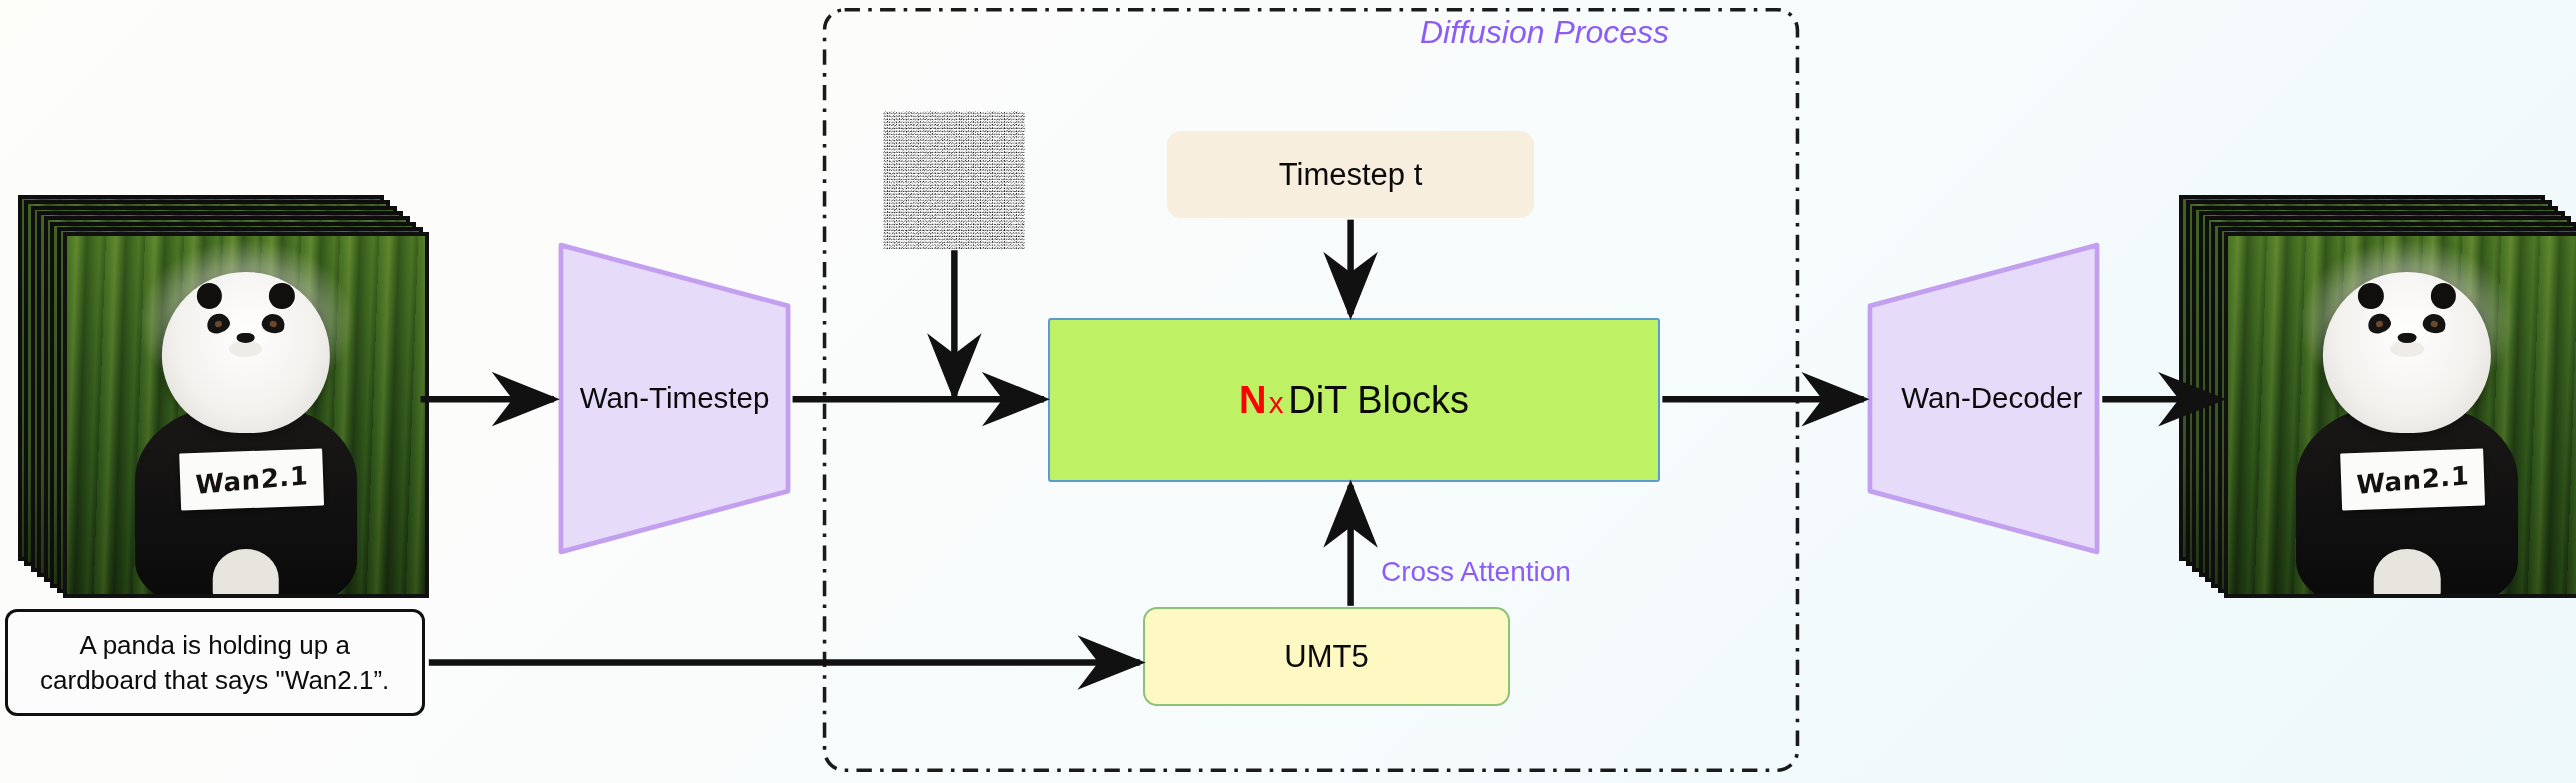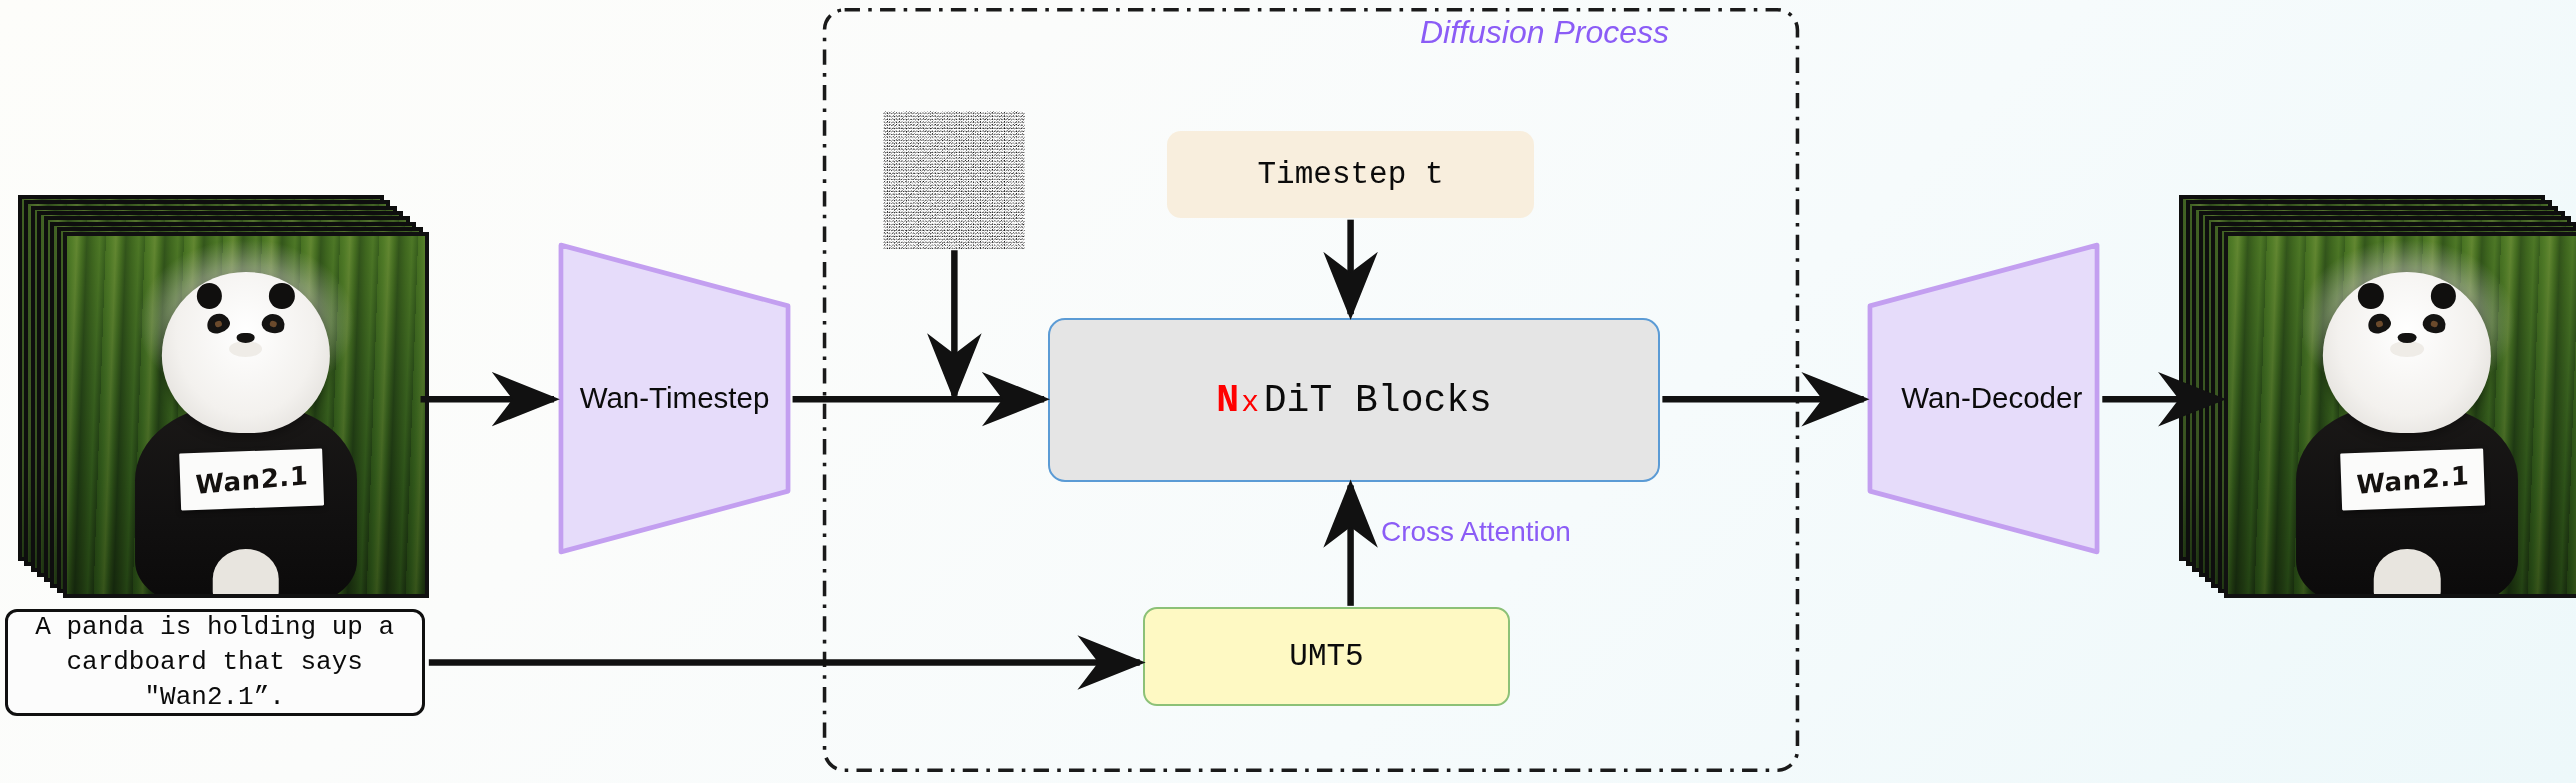--- a/index.html
+++ b/index.html
@@ -70,32 +70,32 @@
   .trap svg{position:absolute;left:0;top:0;overflow:visible;}
   .trap .tlabel{
     position:absolute;left:0;top:0;width:100%;height:100%;
     display:flex;flex-direction:row;align-items:center;justify-content:center;
     color:#0b0b0b;line-height:1.16;text-align:center;pointer-events:none;
   }
 
   
   .rbox{
     position:absolute;display:flex;align-items:center;justify-content:center;
-    box-sizing:border-box;text-align:center;color:#0b0b0b;font-family:Liberation Mono, monospace;
-  }
-  #dit-blocks{background:#e5e5e5;border:2.4px solid #5b9bd5;border-radius:17px;}
+    box-sizing:border-box;text-align:center;color:#0b0b0b;
+  }
+  #dit-blocks{background:#bef264;border:2.4px solid #5b9bd5;border-radius:3px;}
   #timestep{background:#f8eedd;border:none;border-radius:14px;}
   #umt5{background:#fef9c3;border:2.4px solid #8cc177;border-radius:14px;}
   #prompt-box{background:#fcfcfc;border:3.5px solid #101010;border-radius:12px;
     flex-direction:column;line-height:1.34;padding:0 15.4px;}
 
   
   .flat{position:absolute;color:#8b5cf6;white-space:nowrap;}
   #diffusion-title{font-style:italic;font-size:32px;}
-  #cross-attention-label{font-size:28px;}
+  #cross-attention-label{font-size:28px;margin-top:40px;}
 
   .dit-n{color:#ff0000;font-weight:bold;}
   .dit-x{color:#ff0000;font-weight:normal;font-size:.78em;margin:0 .16em 0 .08em;}
 
   
   #noise-patch{
     position:absolute;
     background-color:#9a9a9a;
     background-image:
       repeating-conic-gradient(from 0deg at 17% 23%, #4a4a4a 0deg 11deg, #d8d8d8 11deg 21deg, #6e6e6e 21deg 33deg, #bcbcbc 33deg 47deg),

